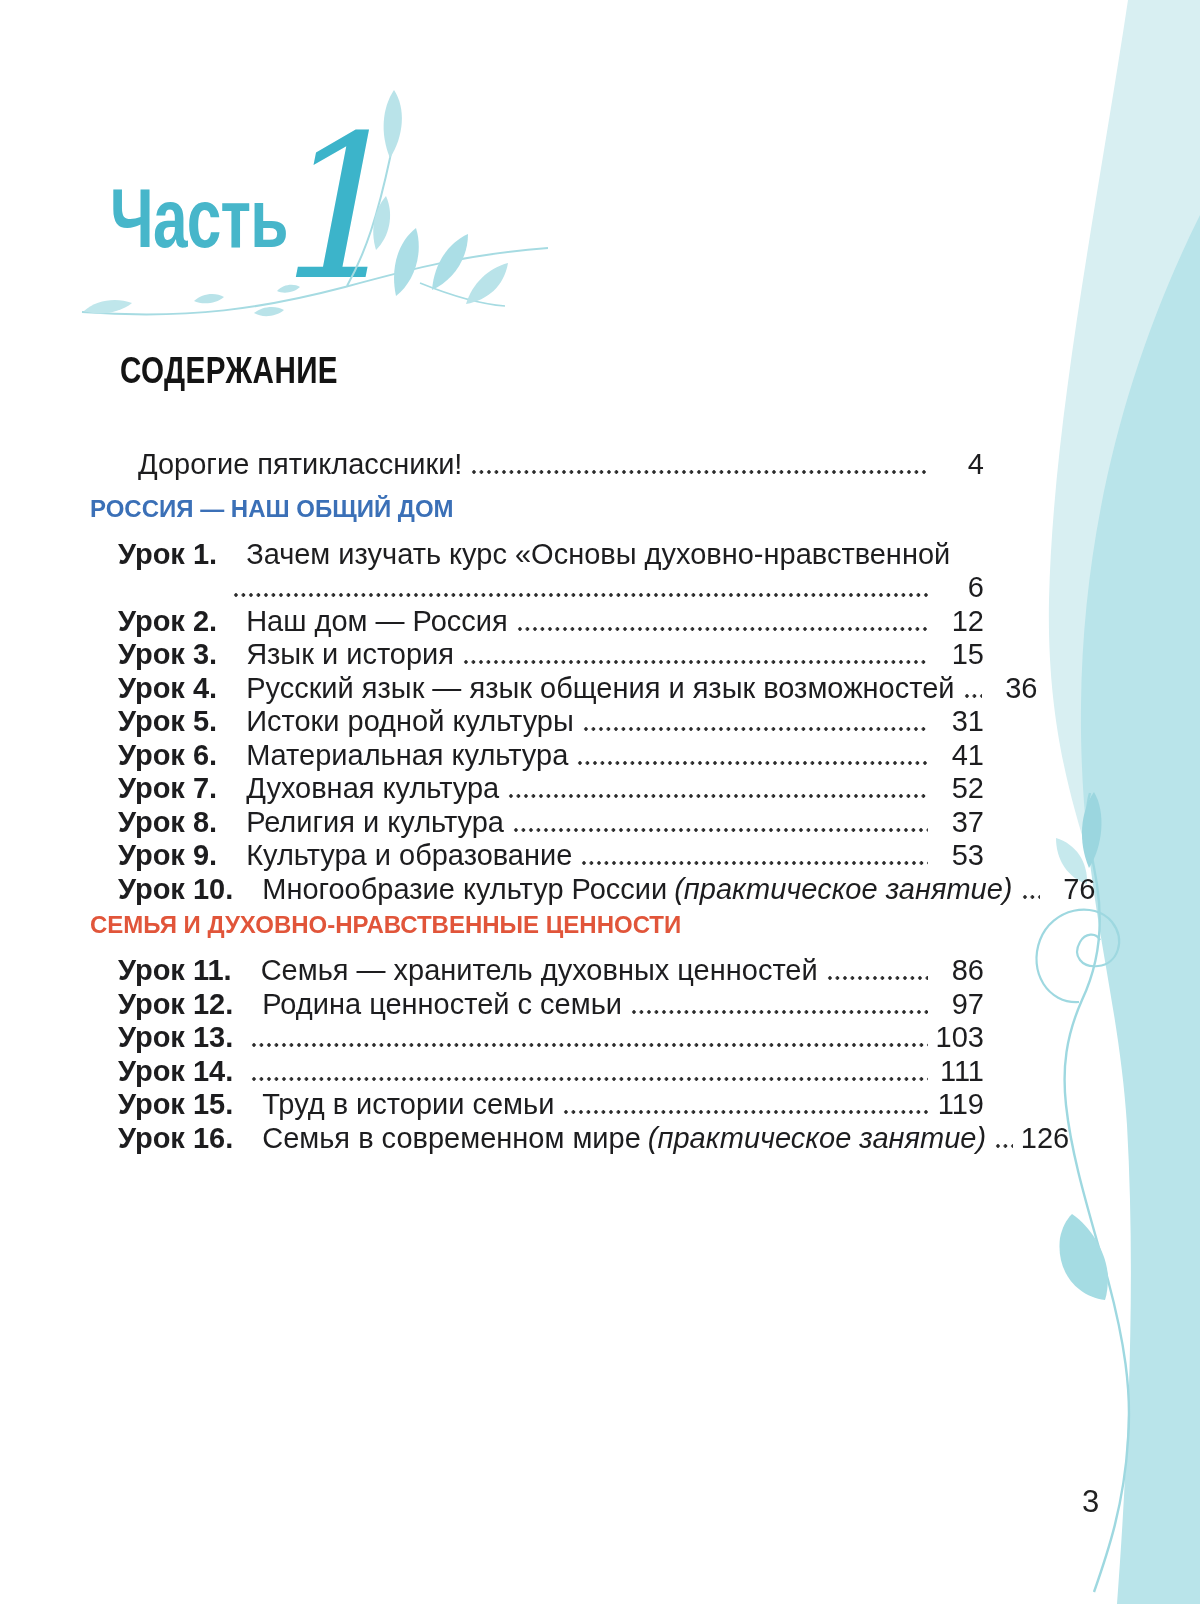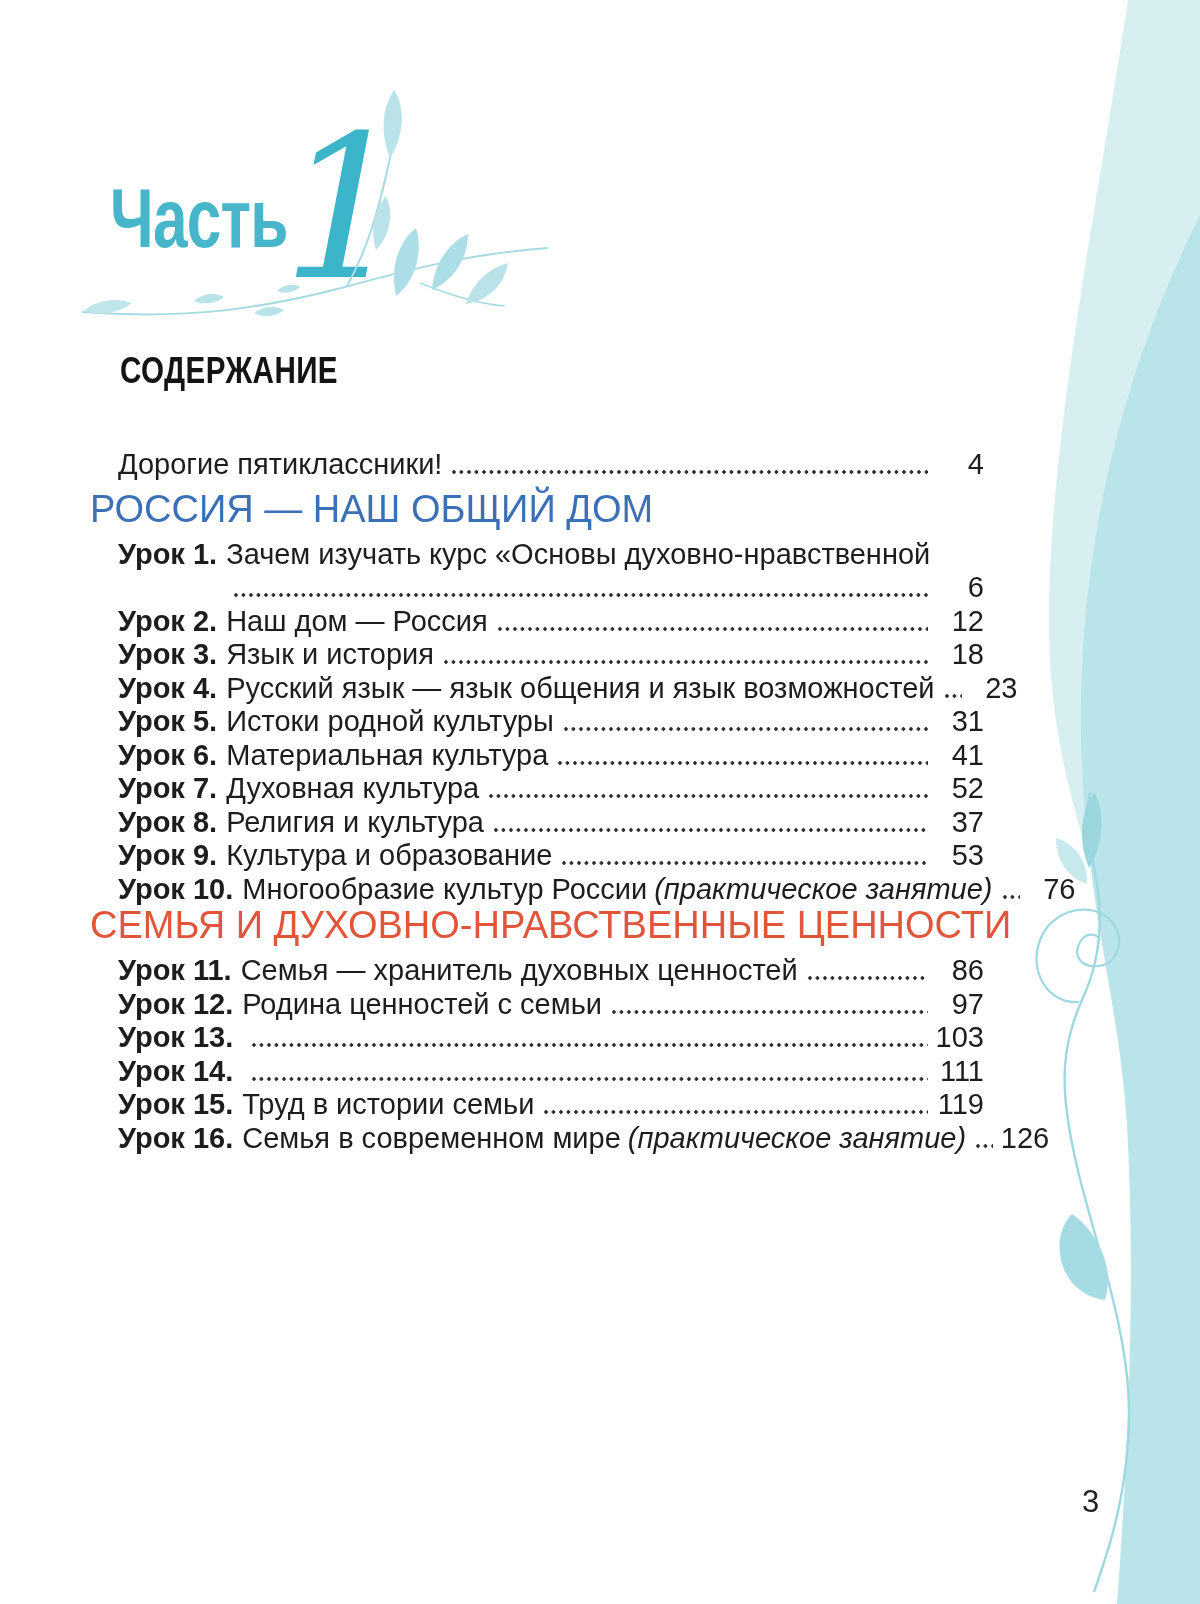--- a/index.html
+++ b/index.html
@@ -22,32 +22,32 @@
     position:absolute;left:120px;top:352px;z-index:2;
     font-size:37px;font-weight:bold;line-height:38px;color:#141414;
     transform:scaleX(.8);transform-origin:left top;letter-spacing:.5px;white-space:pre;
   }
   .toc{
     position:absolute;left:90px;top:448px;width:894px;z-index:2;
     font-size:29px;line-height:33.5px;
   }
   .entry{display:flex;align-items:baseline;padding-left:28px;}
   .entry .lbl{font-weight:bold;margin-right:9px;white-space:pre;flex:0 0 auto;}
-  .entry .ttl{white-space:pre;flex:0 1 auto;}
+  .entry .ttl{white-space:pre;flex:0 1 auto;margin-left:20px;}
   .entry .it{font-style:italic;margin-left:7px;white-space:pre;flex:0 1 auto;}
   .entry .dots{
     flex:1 1 auto;min-width:18px;height:4px;align-self:baseline;
     margin:0 6px 0 9px;
     background-image:radial-gradient(circle at 3px 2px,#2b2b2b 1.55px,rgba(0,0,0,0) 1.95px);
     background-size:7.5px 4px;background-repeat:repeat-x;background-position:0 100%;
   }
   .entry .pg{flex:0 0 auto;width:50px;text-align:right;white-space:pre;}
   .entry.cont{padding-left:134px;}
   .section-heading{
-    font-size:38px;font-weight:normal;line-height:34px;margin:10px 0 12px 0;white-space:pre;
+    font-size:24px;font-weight:bold;line-height:34px;margin:10px 0 12px 0;white-space:pre;
   }
   .section-heading.second{margin-top:2px;}
   .folio{position:absolute;left:1082px;top:1486px;z-index:2;font-size:31px;line-height:1;color:#222;}
 </style>
 </head>
 <body>
 
 <div class="page">
 
   <div class="part-number">1</div>
@@ -118,28 +118,28 @@
     <span class="ttl">Наш дом — Россия</span>
 
     <span class="dots"></span>
     <span class="pg">12</span>
   </div>
       <div class="entry">
     <span class="lbl">Урок 3.</span>
     <span class="ttl">Язык и история</span>
 
     <span class="dots"></span>
-    <span class="pg">18</span>
+    <span class="pg">15</span>
   </div>
       <div class="entry">
     <span class="lbl">Урок 4.</span>
     <span class="ttl">Русский язык — язык общения и язык возможностей</span>
 
     <span class="dots"></span>
-    <span class="pg">23</span>
+    <span class="pg">36</span>
   </div>
       <div class="entry">
     <span class="lbl">Урок 5.</span>
     <span class="ttl">Истоки родной культуры</span>
 
     <span class="dots"></span>
     <span class="pg">31</span>
   </div>
       <div class="entry">
     <span class="lbl">Урок 6.</span>

